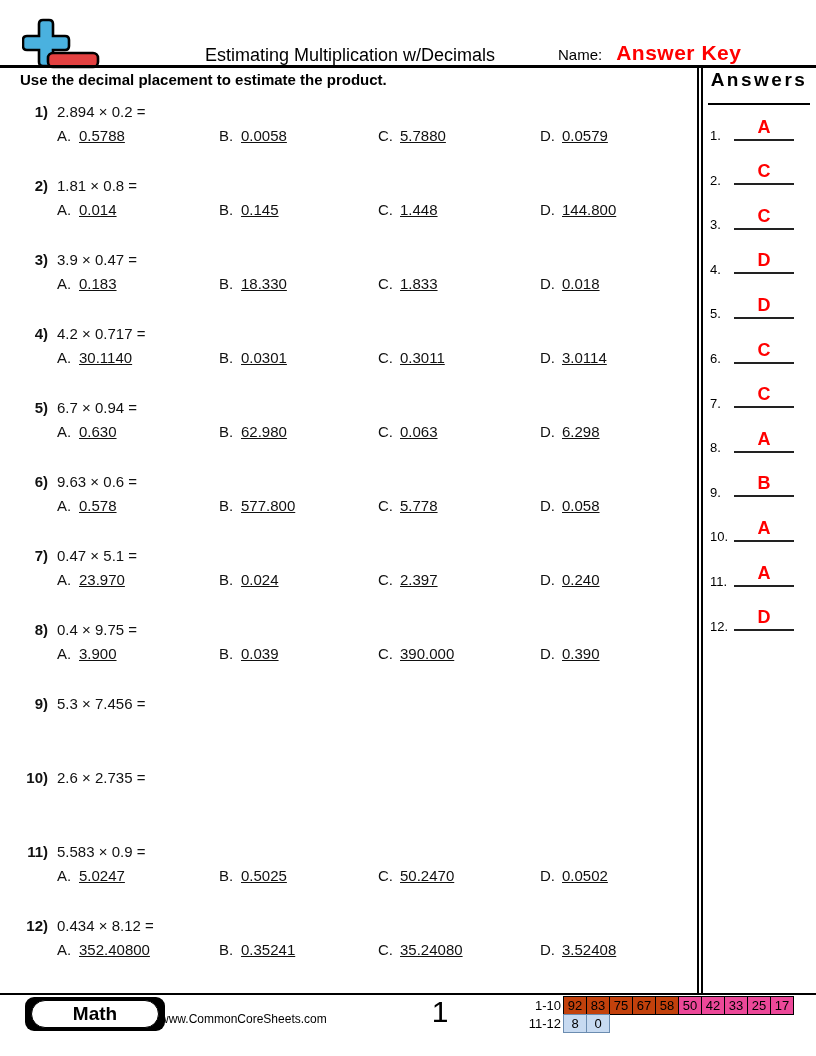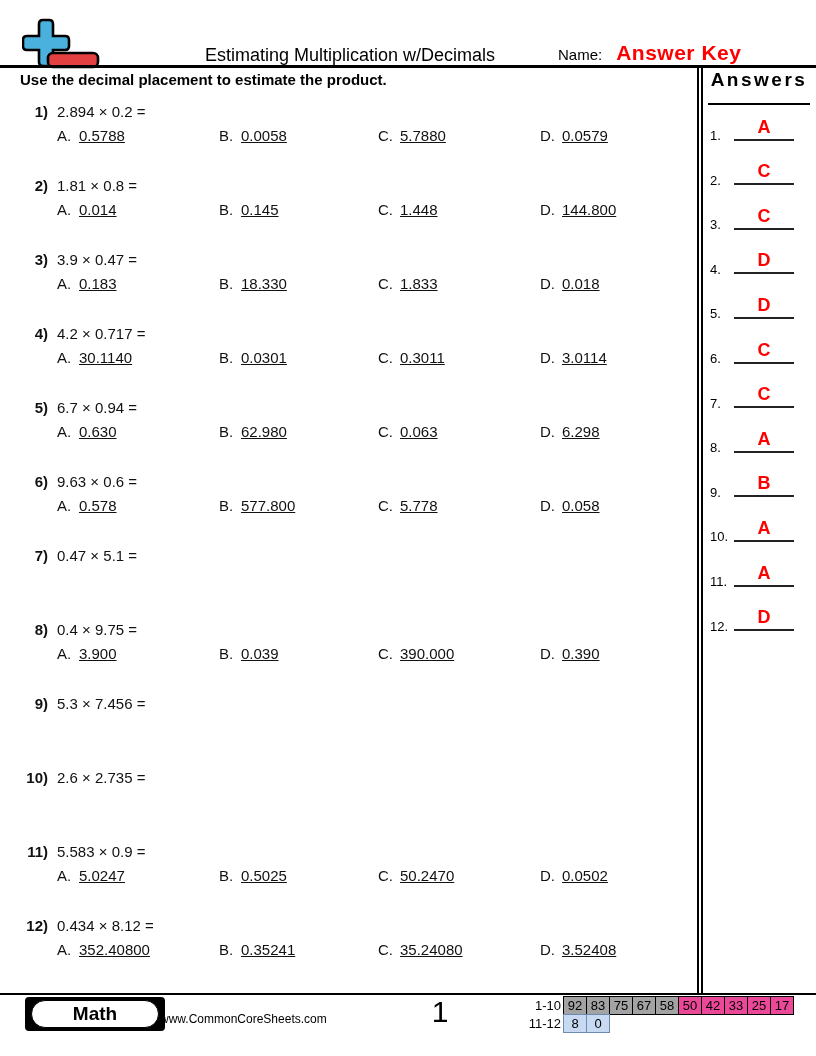--- a/index.html
+++ b/index.html
@@ -30,30 +30,30 @@
   .vline-outer { left: 697px; } .vline-inner { left: 701px; }
   .answers-title { position: absolute; left: 708px; top: 69px; width: 102px; text-align: center; font-size: 19px; font-weight: 700; letter-spacing: 2.5px; border-bottom: 2.5px solid #000; padding-bottom: 11px; color: #000; }
   .answer-list { position: absolute; left: 703px; top: 102px; width: 113px; }
   .answer-row { position: relative; height: 44.6px; }
   .answer-num { position: absolute; left: 7px; bottom: 3px; font-size: 13px; color: #000; }
   .answer-line { position: absolute; left: 31px; width: 60px; bottom: 6px; border-bottom: 2px solid #222; text-align: center; }
   .answer-letter { display: block; color: #FF0000; font-weight: 700; font-size: 18px; line-height: 1; padding-bottom: 3px; }
 
   
   .footer-rule { position: absolute; left: 0; top: 993px; width: 816px; height: 2px; background: #000; }
-  .math-badge { position: absolute; left: 25px; top: 997px; width: 140px; height: 34px; background: #000; border-radius: 4px; }
+  .math-badge { position: absolute; left: 25px; top: 997px; width: 140px; height: 34px; background: #000; border-radius: 9px; }
   .math-pill { position: absolute; left: 6px; right: 6px; top: 3px; bottom: 3px; background: #fff; border-radius: 14px; border: 1.5px solid #000; text-align: center; }
   .math-label { font-size: 19px; font-weight: 700; line-height: 25px; color: #000; }
   .website { position: absolute; left: 160px; top: 1012px; font-size: 12px; color: #000; }
   .page-num { position: absolute; left: 425px; top: 994px; width: 30px; text-align: center; font-size: 30px; color: #000; }
   .grading { position: absolute; left: 520px; top: 996px; }
   .grade-row { white-space: nowrap; height: 19px; }
   .grade-row + .grade-row { margin-top: -1px; }
   .grade-label { display: inline-block; width: 44px; text-align: right; padding-right: 3px; font-size: 13px; line-height: 19px; vertical-align: top; color: #000; }
-  .grade-cell { display: inline-block; width: 24px; height: 19px; line-height: 17px; text-align: center; font-size: 13px; border: 1px solid #000; margin-left: -1px; vertical-align: top; background: #a3a3a3; color: #000; }
+  .grade-cell { display: inline-block; width: 24px; height: 19px; line-height: 17px; text-align: center; font-size: 13px; border: 1px solid #000; margin-left: -1px; vertical-align: top; background: #c2410c; color: #000; }
   .grade-cell.hl { background: #ec4899; }
   .grade-cell.blue-border { border-color: #6B8CB0; background: #C7DAF1; }
 </style>
 </head>
 <body>
 
 <div class="page">
 
   <div class="logo">
     <svg width="85" height="68" viewBox="0 0 85 68">
@@ -132,20 +132,26 @@
           <span class="choice choice-0"><span class="choice-label">A.</span><span class="choice-value">0.578</span></span>
           <span class="choice choice-1"><span class="choice-label">B.</span><span class="choice-value">577.800</span></span>
           <span class="choice choice-2"><span class="choice-label">C.</span><span class="choice-value">5.778</span></span>
           <span class="choice choice-3"><span class="choice-label">D.</span><span class="choice-value">0.058</span></span>
         </div>
   </div>
 
   <div class="question">
     <span class="q-num">7)</span>
     <span class="q-eq">0.47 × 5.1 =</span>
+    <div class="q-choices">
+          <span class="choice choice-0"><span class="choice-label">A.</span><span class="choice-value">23.970</span></span>
+          <span class="choice choice-1"><span class="choice-label">B.</span><span class="choice-value">0.024</span></span>
+          <span class="choice choice-2"><span class="choice-label">C.</span><span class="choice-value">2.397</span></span>
+          <span class="choice choice-3"><span class="choice-label">D.</span><span class="choice-value">0.240</span></span>
+        </div>
   </div>
 
   <div class="question">
     <span class="q-num">8)</span>
     <span class="q-eq">0.4 × 9.75 =</span>
     <div class="q-choices">
           <span class="choice choice-0"><span class="choice-label">A.</span><span class="choice-value">3.900</span></span>
           <span class="choice choice-1"><span class="choice-label">B.</span><span class="choice-value">0.039</span></span>
           <span class="choice choice-2"><span class="choice-label">C.</span><span class="choice-value">390.000</span></span>
           <span class="choice choice-3"><span class="choice-label">D.</span><span class="choice-value">0.390</span></span>

